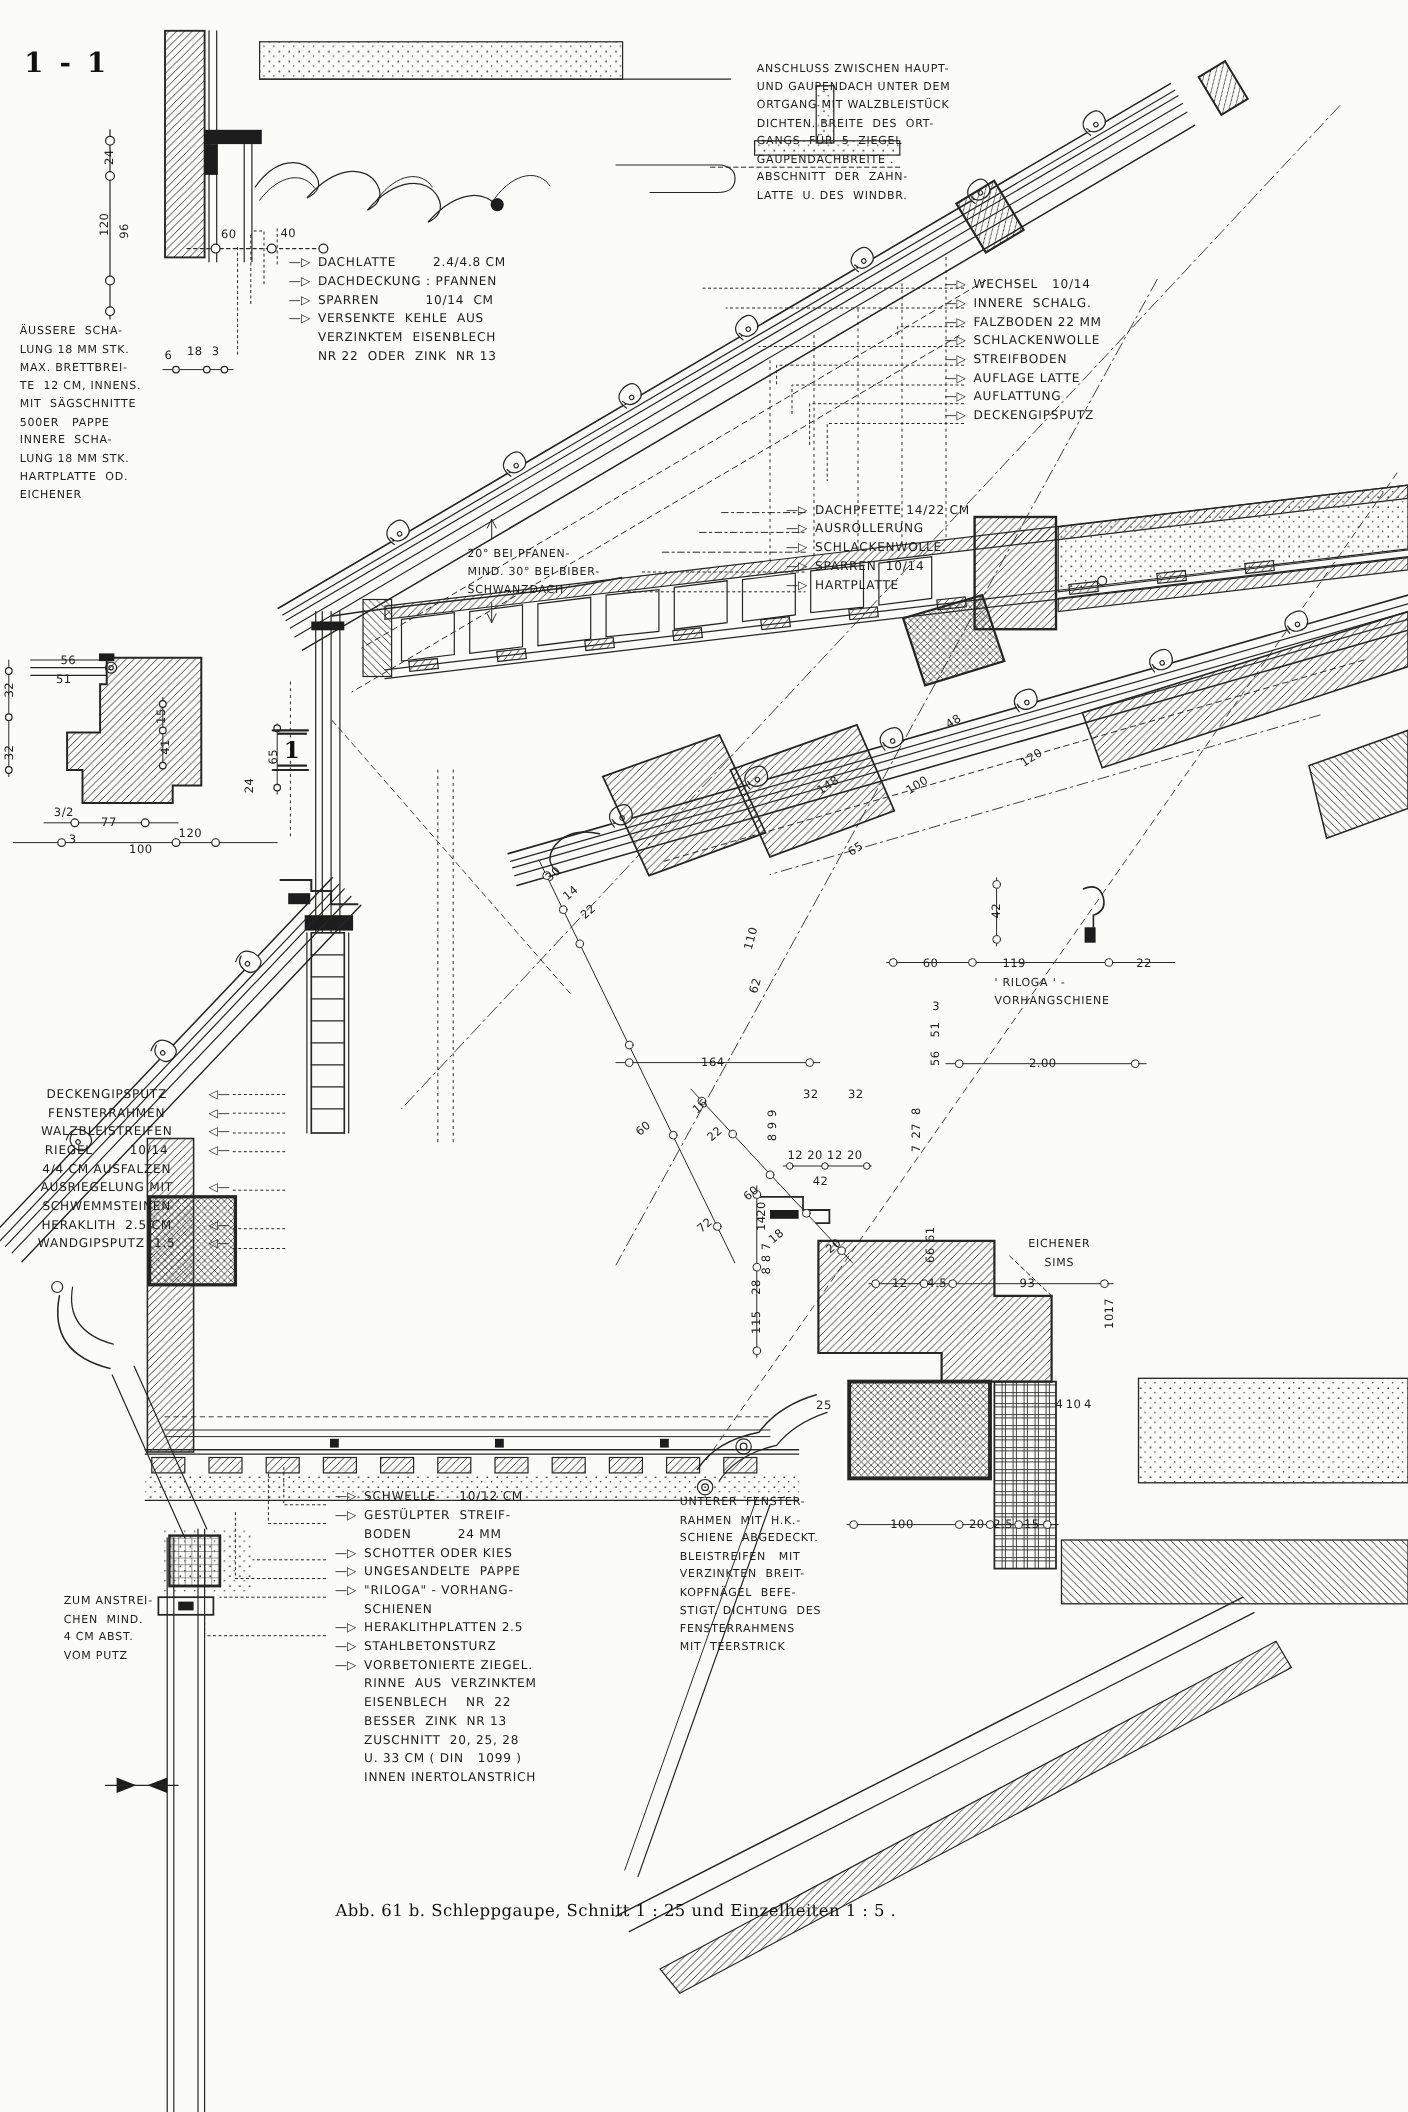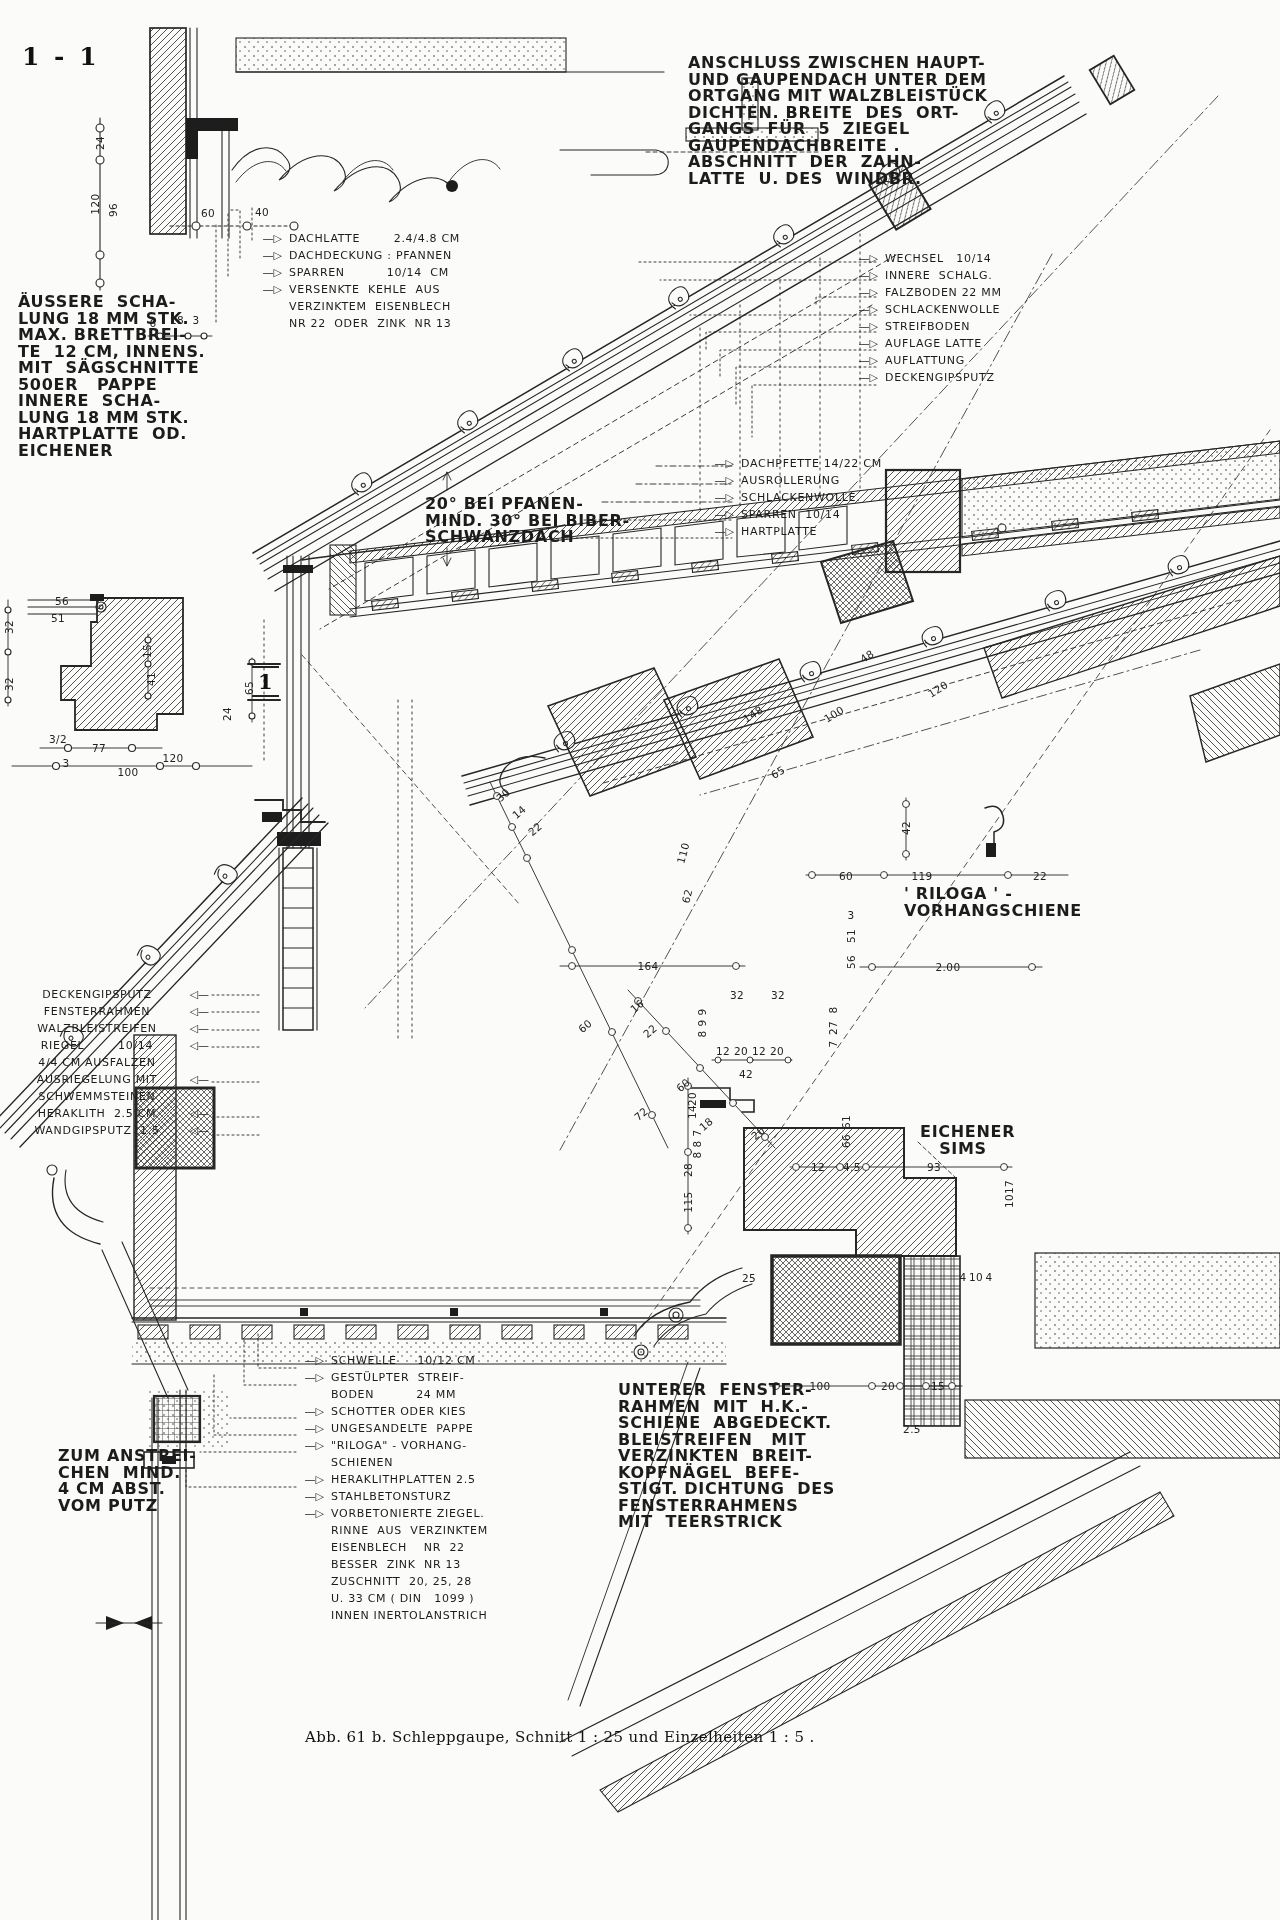--- a/index.html
+++ b/index.html
@@ -1,19 +1,19 @@
 <!DOCTYPE html>
 <html><head>
 <meta charset="utf-8">
 <style>
   html,body{margin:0;padding:0;background:#dededd;}
   .page{position:relative;width:1280px;height:1920px;background:#fbfbf9;overflow:hidden;
         font-family:"DejaVu Sans",sans-serif;color:#1c1c1c;}
   svg.draw{position:absolute;left:0;top:0;}
-  .note{position:absolute;font-size:16px;line-height:16.5px;letter-spacing:.7px;white-space:pre;font-weight:bold;}
+  .note{position:absolute;font-size:10px;line-height:16.5px;letter-spacing:.7px;white-space:pre;}
   .note div{white-space:pre;}
   .list{position:absolute;font-size:11px;letter-spacing:.7px;}
   .list .row{display:flex;align-items:center;height:17px;gap:7px;}
   .list .arr{width:26px;font-size:11px;letter-spacing:0;text-align:right;color:#222;}
   .list.left .row{flex-direction:row;}
   .list.left .lbl{width:158px;}
   .list .lbl{white-space:pre;text-align:center;}
   .dim{position:absolute;font-size:10.5px;letter-spacing:.4px;white-space:nowrap;color:#222;}
   .sec{position:absolute;font-family:"DejaVu Serif",serif;font-weight:bold;color:#111;}
   .sec.big{font-size:25px;letter-spacing:3px;}
@@ -393,21 +393,21 @@
 </g>
 </svg>
 
 <div class="sec big" style="left:22px;top:42px;">1 - 1</div>
 <div class="sec mid" style="left:252px;top:666px;">1</div>
 
 <div class="note" style="left:688px;top:55px;"><div>ANSCHLUSS ZWISCHEN HAUPT-</div><div>UND GAUPENDACH UNTER DEM</div><div>ORTGANG MIT WALZBLEISTÜCK</div><div>DICHTEN. BREITE  DES  ORT-</div><div>GANGS  FÜR  5  ZIEGEL</div><div>GAUPENDACHBREITE .</div><div>ABSCHNITT  DER  ZAHN-</div><div>LATTE  U. DES  WINDBR.</div></div>
 <div class="note" style="left:18px;top:294px;"><div>ÄUSSERE  SCHA-</div><div>LUNG 18 MM STK.</div><div>MAX. BRETTBREI-</div><div>TE  12 CM, INNENS.</div><div>MIT  SÄGSCHNITTE</div><div>500ER   PAPPE</div><div>INNERE  SCHA-</div><div>LUNG 18 MM STK.</div><div>HARTPLATTE  OD.</div><div>EICHENER</div></div>
 <div class="note" style="left:425px;top:496px;"><div>20° BEI PFANEN-</div><div>MIND. 30° BEI BIBER-</div><div>SCHWANZDACH</div></div>
 <div class="note" style="left:904px;top:886px;"><div>' RILOGA ' -</div><div>VORHANGSCHIENE</div></div>
-<div class="note" style="left:618px;top:1358px;margin-top:24px;"><div>UNTERER  FENSTER-</div><div>RAHMEN  MIT  H.K.-</div><div>SCHIENE  ABGEDECKT.</div><div>BLEISTREIFEN   MIT</div><div>VERZINKTEN  BREIT-</div><div>KOPFNÄGEL  BEFE-</div><div>STIGT. DICHTUNG  DES</div><div>FENSTERRAHMENS</div><div>MIT  TEERSTRICK</div></div>
+<div class="note" style="left:618px;top:1358px;"><div>UNTERER  FENSTER-</div><div>RAHMEN  MIT  H.K.-</div><div>SCHIENE  ABGEDECKT.</div><div>BLEISTREIFEN   MIT</div><div>VERZINKTEN  BREIT-</div><div>KOPFNÄGEL  BEFE-</div><div>STIGT. DICHTUNG  DES</div><div>FENSTERRAHMENS</div><div>MIT  TEERSTRICK</div></div>
 <div class="note" style="left:58px;top:1448px;"><div>ZUM ANSTREI-</div><div>CHEN  MIND.</div><div>4 CM ABST.</div><div>VOM PUTZ</div></div>
 <div class="note" style="left:920px;top:1124px;text-align:center;width:86px;"><div>EICHENER</div><div>SIMS</div></div>
 
 <div class="list" style="left:256px;top:230px;">
       <div class="row">
         <span class="arr">—▷</span>
         <span class="lbl">DACHLATTE        2.4/4.8 CM</span>
       </div>
       <div class="row">
         <span class="arr">—▷</span>
@@ -665,19 +665,19 @@
       <span class="dim" style="left: 852px; top: 1167px; transform: translate(-50%, -50%) rotate(0deg);">4.5</span>
       <span class="dim" style="left: 934px; top: 1167px; transform: translate(-50%, -50%) rotate(0deg);">93</span>
       <span class="dim" style="left: 1009px; top: 1187px; transform: translate(-50%, -50%) rotate(-90deg);">17</span>
       <span class="dim" style="left: 1009px; top: 1201px; transform: translate(-50%, -50%) rotate(-90deg);">10</span>
       <span class="dim" style="left: 963px; top: 1277px; transform: translate(-50%, -50%) rotate(0deg);">4</span>
       <span class="dim" style="left: 976px; top: 1277px; transform: translate(-50%, -50%) rotate(0deg);">10</span>
       <span class="dim" style="left: 989px; top: 1277px; transform: translate(-50%, -50%) rotate(0deg);">4</span>
       <span class="dim" style="left: 749px; top: 1278px; transform: translate(-50%, -50%) rotate(0deg);">25</span>
       <span class="dim" style="left: 820px; top: 1386px; transform: translate(-50%, -50%) rotate(0deg);">100</span>
       <span class="dim" style="left: 888px; top: 1386px; transform: translate(-50%, -50%) rotate(0deg);">20</span>
-      <span class="dim" style="left: 912px; top: 1386px; transform: translate(-50%, -50%) rotate(0deg); margin-top: 43px;">2.5</span>
+      <span class="dim" style="left: 912px; top: 1386px; transform: translate(-50%, -50%) rotate(0deg);">2.5</span>
       <span class="dim" style="left: 938px; top: 1386px; transform: translate(-50%, -50%) rotate(0deg);">15</span>
     </div>
 
 <div class="caption" style="left:305px;top:1728px;">Abb. 61 b.  Schleppgaupe,  Schnitt 1 : 25  und  Einzelheiten  1 : 5 .</div>
 
 </div>
 
 </body></html>

